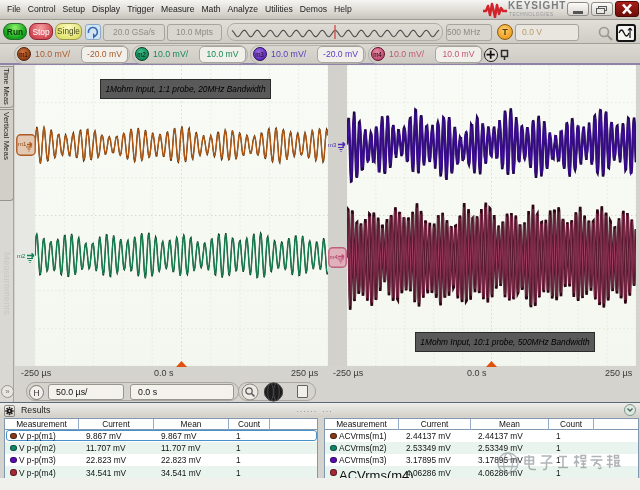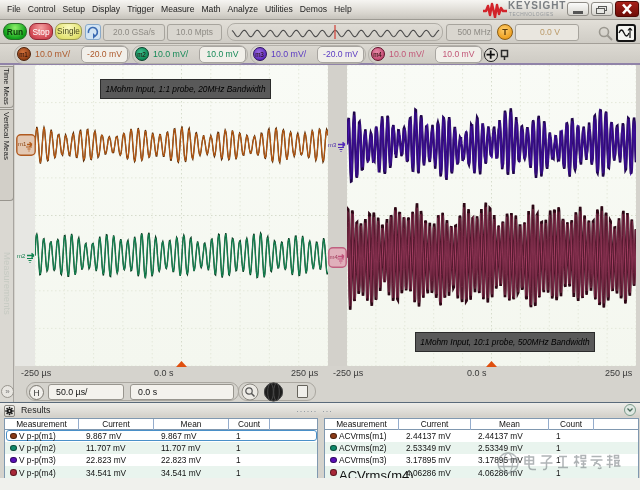--- a/index.html
+++ b/index.html
@@ -43,23 +43,23 @@
         </svg>
       </div>
 <div class="dbox abs" style="left:103px;top:4px;width:62px;height:17px;font-size:8.4px;text-align:center;line-height:15px;">20.0 GSa/s</div>
 <div class="dbox abs" style="left:167px;top:4px;width:55px;height:17px;font-size:8.4px;text-align:center;line-height:15px;">10.0 Mpts</div>
 <div class="abs" style="left:227px;top:3px;width:216px;height:18px;border:1px solid #b0ada6;border-radius:8px;background:linear-gradient(#dedbd4,#d2cfc8);">
 <svg width="214" height="16" viewBox="0 0 214 16" style="position:absolute;left:0;top:0;">
           <path d="M4.0 6.5L4.8 7.2L5.6 8.2L6.4 9.3L7.2 10.6L8.0 11.6L8.8 12.4L9.6 12.7L10.4 12.5L11.2 11.9L12.0 11.0L12.8 9.8L13.6 8.6L14.4 7.5L15.2 6.7L16.0 6.3L16.8 6.4L17.6 7.0L18.4 7.9L19.2 9.0L20.0 10.3L20.8 11.4L21.6 12.2L22.4 12.7L23.2 12.6L24.0 12.1L24.8 11.3L25.6 10.1L26.4 8.9L27.2 7.7L28.0 6.9L28.8 6.4L29.6 6.3L30.4 6.8L31.2 7.6L32.0 8.7L32.8 10.0L33.6 11.1L34.4 12.0L35.2 12.6L36.0 12.7L36.8 12.3L37.6 11.5L38.4 10.4L39.2 9.2L40.0 8.0L40.8 7.1L41.6 6.5L42.4 6.3L43.2 6.6L44.0 7.4L44.8 8.4L45.6 9.7L46.4 10.8L47.2 11.8L48.0 12.5L48.8 12.7L49.6 12.4L50.4 11.7L51.2 10.7L52.0 9.5L52.8 8.3L53.6 7.3L54.4 6.6L55.2 6.3L56.0 6.5L56.8 7.2L57.6 8.2L58.4 9.3L59.2 10.6L60.0 11.6L60.8 12.4L61.6 12.7L62.4 12.5L63.2 11.9L64.0 11.0L64.8 9.8L65.6 8.6L66.4 7.5L67.2 6.7L68.0 6.3L68.8 6.4L69.6 7.0L70.4 7.9L71.2 9.0L72.0 10.3L72.8 11.4L73.6 12.2L74.4 12.7L75.2 12.6L76.0 12.1L76.8 11.3L77.6 10.1L78.4 8.9L79.2 7.7L80.0 6.9L80.8 6.4L81.6 6.3L82.4 6.8L83.2 7.6L84.0 8.7L84.8 10.0L85.6 11.1L86.4 12.0L87.2 12.6L88.0 12.7L88.8 12.3L89.6 11.5L90.4 10.4L91.2 9.2L92.0 8.0L92.8 7.1L93.6 6.5L94.4 6.3L95.2 6.6L96.0 7.4L96.8 8.4L97.6 9.7L98.4 10.8L99.2 11.8L100.0 12.5L100.8 12.7L101.6 12.4L102.4 11.7L103.2 10.7L104.0 9.5L104.8 8.3L105.6 7.3L106.4 6.6L107.2 6.3L108.0 6.5L108.8 7.2L109.6 8.2L110.4 9.3L111.2 10.6L112.0 11.6L112.8 12.4L113.6 12.7L114.4 12.5L115.2 11.9L116.0 11.0L116.8 9.8L117.6 8.6L118.4 7.5L119.2 6.7L120.0 6.3L120.8 6.4L121.6 7.0L122.4 7.9L123.2 9.0L124.0 10.3L124.8 11.4L125.6 12.2L126.4 12.7L127.2 12.6L128.0 12.1L128.8 11.3L129.6 10.1L130.4 8.9L131.2 7.7L132.0 6.9L132.8 6.4L133.6 6.3L134.4 6.8L135.2 7.6L136.0 8.7L136.8 10.0L137.6 11.1L138.4 12.0L139.2 12.6L140.0 12.7L140.8 12.3L141.6 11.5L142.4 10.4L143.2 9.2L144.0 8.0L144.8 7.1L145.6 6.5L146.4 6.3L147.2 6.6L148.0 7.4L148.8 8.4L149.6 9.7L150.4 10.8L151.2 11.8L152.0 12.5L152.8 12.7L153.6 12.4L154.4 11.7L155.2 10.7L156.0 9.5L156.8 8.3L157.6 7.3L158.4 6.6L159.2 6.3L160.0 6.5L160.8 7.2L161.6 8.2L162.4 9.3L163.2 10.6L164.0 11.6L164.8 12.4L165.6 12.7L166.4 12.5L167.2 11.9L168.0 11.0L168.8 9.8L169.6 8.6L170.4 7.5L171.2 6.7L172.0 6.3L172.8 6.4L173.6 7.0L174.4 7.9L175.2 9.0L176.0 10.3L176.8 11.4L177.6 12.2L178.4 12.7L179.2 12.6L180.0 12.1L180.8 11.3L181.6 10.1L182.4 8.9L183.2 7.7L184.0 6.9L184.8 6.4L185.6 6.3L186.4 6.8L187.2 7.6L188.0 8.7L188.8 10.0L189.6 11.1L190.4 12.0L191.2 12.6L192.0 12.7L192.8 12.3L193.6 11.5L194.4 10.4L195.2 9.2L196.0 8.0L196.8 7.1L197.6 6.5L198.4 6.3L199.2 6.6L200.0 7.4L200.8 8.4L201.6 9.7L202.4 10.8L203.2 11.8L204.0 12.5L204.8 12.7L205.6 12.4L206.4 11.7L207.2 10.7L208.0 9.5L208.8 8.3L209.6 7.3L210.4 6.6L211.2 6.3" fill="none" stroke="#4c4c4c" stroke-width="1.1"></path>
           <line x1="107" y1="1" x2="107" y2="15" stroke="#d2524a" stroke-width="1.4"></line>
         </svg>
       </div>
-<div class="dbox abs" style="left:446px;top:4px;width:46px;height:17px;font-size:8.4px;text-align:right;line-height:15px;">500 MHz</div>
+<div class="dbox abs" style="left:446px;top:4px;width:46px;height:17px;font-size:8.4px;text-align:left;line-height:15px;">500 MHz</div>
 <div class="abs" style="left:497px;top:4px;width:16px;height:16px;border-radius:50%;background:radial-gradient(circle at 45% 35%,#ffd070,#eda021 70%,#d88a10);border:1px solid #8a5c14;color:#5a3a08;font-weight:bold;font-size:9px;text-align:center;line-height:15px;">T</div>
-<div class="abs" style="left:515px;top:4px;width:64px;height:17px;background:#e9e6df;border:1px solid #a7a49d;border-radius:3px;color:#bb9a68;font-size:8.6px;line-height:15px;padding-left:6px;text-align:center;">0.0 V</div>
+<div class="abs" style="left:515px;top:4px;width:64px;height:17px;background:#e9e6df;border:1px solid #a7a49d;border-radius:3px;color:#bb9a68;font-size:8.6px;line-height:15px;padding-left:6px;">0.0 V</div>
 <svg class="abs" style="left:597px;top:5px;" width="18" height="16" viewBox="0 0 18 16">
         <circle cx="7" cy="7" r="4.5" fill="none" stroke="#9a978f" stroke-width="1.6"></circle>
         <line x1="10.5" y1="10.5" x2="15" y2="15" stroke="#9a978f" stroke-width="2"></line>
       </svg>
 <div class="abs" style="left:616px;top:3.5px;width:20px;height:18px;background:#f4f4f0;border:2px solid #141414;border-radius:3px;">
         <svg width="16" height="14" viewBox="0 0 16 14">
           <path d="M1 7 Q3.5 1 6 7 T11 7" fill="none" stroke="#111" stroke-width="1.3"></path>
           <path d="M12 2 L12 12 M12 2 L10 4.5 M12 2 L14 4.5" stroke="#111" stroke-width="1.2" fill="none"></path>
         </svg>
       </div>

